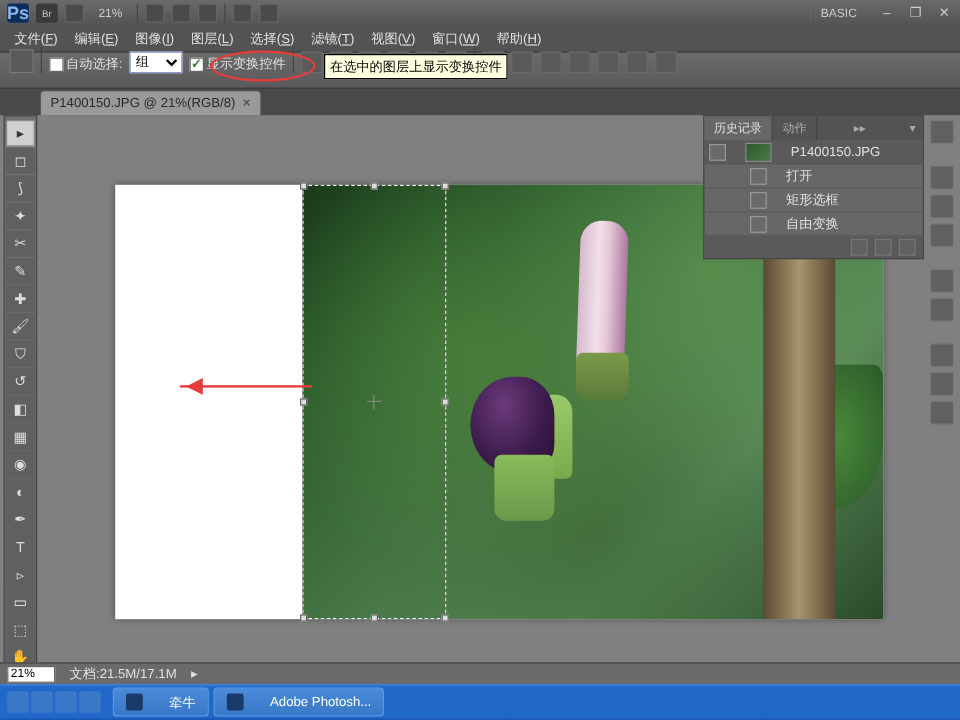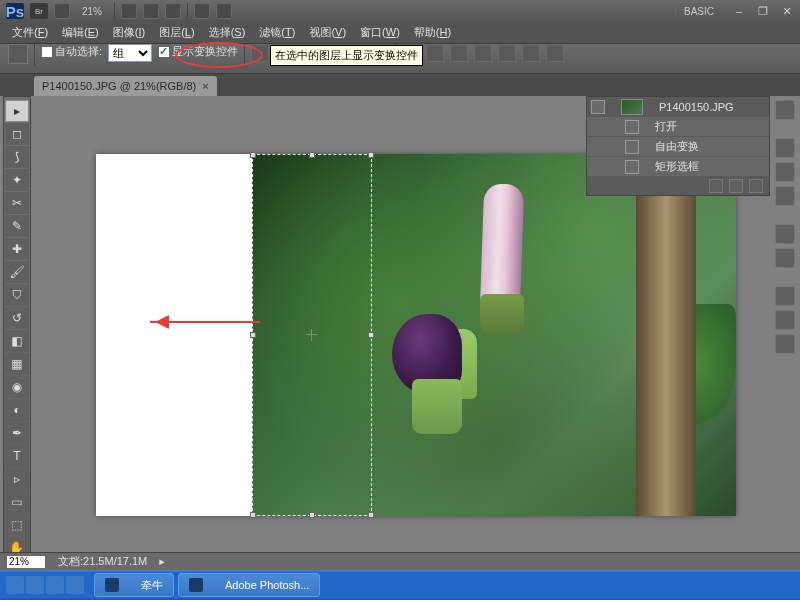--- a/index.html
+++ b/index.html
@@ -8,21 +8,21 @@
 .titlebar .ps{width:18px;height:16px;background:#0a2f5d;color:#8fb5e8;font-weight:bold;font-size:15px;display:flex;align-items:center;justify-content:center;border-radius:2px}
 .titlebar .br{width:18px;height:16px;background:#3a3a3a;color:#ccc;font-size:8px;display:flex;align-items:center;justify-content:center;border-radius:2px}
 .titlebar .sel{color:#ccc;font-size:10px;padding:0 6px}
 .titlebar .ticon{width:16px;height:16px;background:#4a4a4a;border:1px solid #666;border-radius:2px}
 .titlebar .spacer{flex:1}
 .titlebar .ws{color:#ccc;font-size:10px;padding:0 8px;border-left:1px solid #666}
 .winbtn{width:14px;height:14px;color:#ccc;text-align:center;line-height:14px;margin-left:4px}
 .menubar{height:22px;background:#535353;display:flex;align-items:center;padding:0 6px;gap:2px;border-bottom:1px solid #3a3a3a}
 .menubar .mi{color:#e0e0e0;padding:2px 6px;font-size:11px}
 .menubar .mi u{text-decoration:underline}
-.optionsbar{height:30px;background:linear-gradient(#6a6a6a,#5a5a5a);display:flex;align-items:flex-start;padding:0 8px;gap:6px;border-bottom:1px solid #3a3a3a;position:relative}
+.optionsbar{height:30px;background:linear-gradient(#6a6a6a,#5a5a5a);display:flex;align-items:flex-end;padding:12px 8px;gap:6px;border-bottom:1px solid #3a3a3a;position:relative}
 .optionsbar .toolind{width:20px;height:20px;background:#5a5a5a;border:1px solid #777}
 .optionsbar .chk{width:12px;height:12px;background:#fff;border:1px solid #666;display:inline-block;vertical-align:middle;margin-right:2px;position:relative}
 .optionsbar .chk.on::after{content:"✓";position:absolute;top:-2px;left:0;color:#3a7b3a;font-size:11px;font-weight:bold}
 .optionsbar label{color:#e0e0e0;font-size:11px}
 .optionsbar select{background:#fff;border:1px solid #8899cc;font-size:11px;height:18px;width:44px}
 .optionsbar .alignbtn{width:18px;height:18px;background:#5a5a5a;border:1px solid #6a6a6a}
 .optionsbar .circ{position:absolute;left:175px;top:-2px;width:88px;height:26px;border:2px solid #e63c3c;border-radius:50%;pointer-events:none}
 .tooltip{position:absolute;left:270px;top:1px;background:#ffffe1;border:1px solid #000;padding:2px 4px;font-size:11px;color:#000;z-index:20}
 .tabbar{height:22px;background:#4a4a4a;display:flex;align-items:flex-end;padding-left:34px}
 .doctab{height:20px;background:#9a9a9a;padding:2px 8px;color:#2a2a2a;font-size:10px;border-radius:3px 3px 0 0;display:flex;align-items:center;gap:6px}
@@ -188,39 +188,45 @@
     <div class="th" style="left:-3px;bottom:-3px"></div>
     <div class="th" style="right:-3px;bottom:-3px"></div>
     <div class="th" style="left:50%;top:-3px;margin-left:-3px"></div>
     <div class="th" style="left:50%;bottom:-3px;margin-left:-3px"></div>
     <div class="th" style="left:-3px;top:50%;margin-top:-3px"></div>
     <div class="th" style="right:-3px;top:50%;margin-top:-3px"></div>
   </div>
   <div class="arrow"></div>
 
   <div class="hist">
+    <div class="tabrow">
+      <div class="ptab">历史记录</div>
+      <div class="ptab dim">动作</div>
+      <div class="pctl">▸▸</div>
+      <div class="pctl">▾</div>
+    </div>
     <div class="row snap">
       <div class="hic"></div>
       <div class="thumb"></div>
       <span>P1400150.JPG</span>
     </div>
     <div class="row">
         <span style="width:18px"></span>
         <div class="hic"></div>
         <span>打开</span>
       </div>
     <div class="row">
         <span style="width:18px"></span>
         <div class="hic"></div>
-        <span>自由变换</span>
+        <span>矩形选框</span>
       </div>
     <div class="row">
         <span style="width:18px"></span>
         <div class="hic"></div>
-        <span>矩形选框</span>
+        <span>自由变换</span>
       </div>
     <div class="foot">
       <div class="fic"></div>
       <div class="fic"></div>
       <div class="fic"></div>
     </div>
   </div>
 
   <div class="rightdock">
     <div class="ric"></div>

